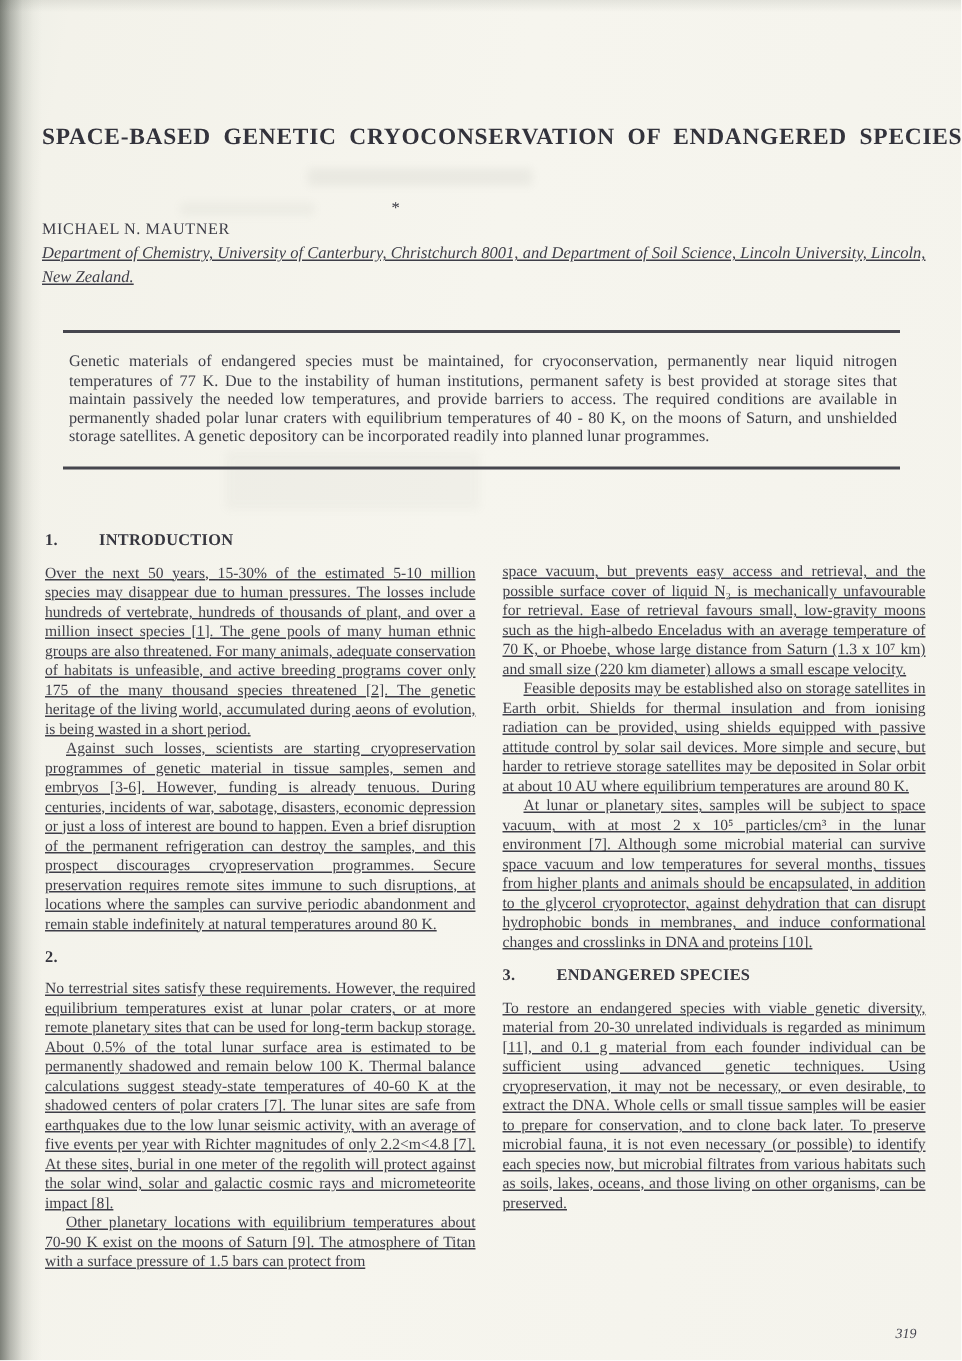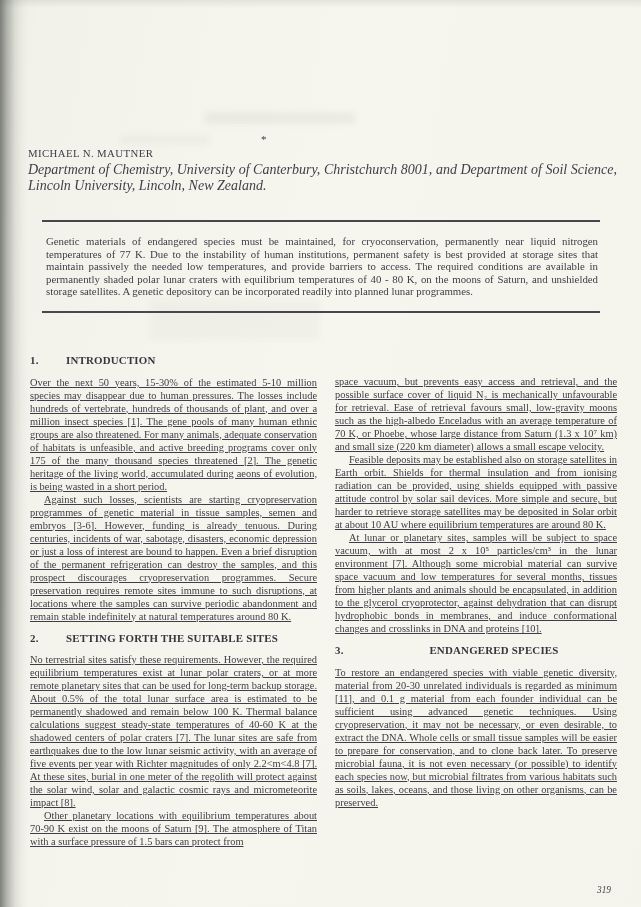--- a/index.html
+++ b/index.html
@@ -53,22 +53,22 @@
   .footnote-star {
     position: absolute; left: 261px; top: 133px;
     font-size: 11px; color: #3a3a44;
   }
   .author {
     position: absolute; top: 147px; left: 28px;
     font-size: 10.8px; letter-spacing: 0.4px; color: #3c3c46;
   }
   .affiliation {
     position: absolute; top: 162px; left: 28px; width: 589px;
-    font-style: italic; font-size: 14px; line-height: 15.5px;
-    color: #3e3e48; text-align: justify;
+    font-style: italic; font-size: 11px; line-height: 15.5px;
+    color: #3e3e48; text-align: justify; text-decoration: underline;
   }
   .rule { position: absolute; left: 42px; width: 558px; height: 2px; background: #46464e; }
   .rule.r1 { top: 220px; }
   .rule.r2 { top: 311px; }
   .abstract {
     position: absolute; top: 235px; left: 46px; width: 552px;
     font-size: 10.8px; line-height: 12.6px; text-align: justify;
     color: #3d3d47;
   }
   .columns {
@@ -81,38 +81,39 @@
   .col p { margin: 0; text-decoration: underline; }
   .col p.indent { text-indent: 14px; }
   .sec-heading {
     display: flex; font-weight: bold; font-size: 10.9px;
     letter-spacing: 0.2px; color: #36363f;
     margin: 0 0 8px 0; line-height: 13.5px; text-align: left;
   }
   .sec-heading.gap-above { margin-top: 9px; }
   .sec-num { width: 36px; flex: 0 0 36px; }
   .sec-title { flex: 1; }
-  .sec-title .line2 { text-align: center; }
+  .sec-title .line2 { text-align: left; }
   .page-number {
     position: absolute; right: 30px; top: 885px;
     font-style: italic; font-size: 9.3px; color: #45454f;
   }
 </style>
 </head>
 <body>
 
 <div class="page">
 
   <div class="edge-left"></div>
   <div class="edge-top"></div>
   <div class="ghost g1"></div>
   <div class="ghost g2"></div>
   <div class="ghost g3"></div>
 
 
+  <div class="paper-title">SPACE-BASED GENETIC CRYOCONSERVATION OF ENDANGERED SPECIES</div>
 
   <div class="footnote-star">*</div>
 
   <div class="author">MICHAEL N. MAUTNER</div>
   <div class="affiliation">Department of Chemistry, University of Canterbury, Christchurch 8001,  and Department of Soil Science, Lincoln University, Lincoln, New Zealand.</div>
 
   <div class="rule r1"></div>
 
   <div class="abstract">Genetic materials of endangered species must be maintained, for cryoconservation, permanently near liquid nitrogen temperatures of 77 K. Due to the instability of human institutions, permanent safety is best provided at storage sites that maintain passively the needed low temperatures, and provide barriers to access. The required conditions are available in permanently shaded polar lunar craters with equilibrium temperatures of 40 - 80 K, on the moons of Saturn, and unshielded storage satellites. A genetic depository can be incorporated readily into planned lunar programmes.</div>
 
@@ -122,21 +123,20 @@
 
     <div class="col col-left">
       <div class="sec-heading">
         <span class="sec-num">1.</span>
         <span class="sec-title">INTRODUCTION</span>
       </div>
       <p>Over the next 50 years, 15-30% of the estimated 5-10 million species may disappear due to human pressures. The losses include hundreds of vertebrate, hundreds of thousands of plant, and over a million insect species [1]. The gene pools of many human ethnic groups are also threatened. For many animals, adequate conservation of habitats is unfeasible, and active breeding programs cover only 175 of the many thousand species threatened [2]. The genetic heritage of the living world, accumulated during aeons of evolution, is being wasted in a short period.</p>
       <p class="indent">Against such losses, scientists are starting cryopreservation programmes of genetic material in tissue samples, semen and embryos [3-6]. However, funding is already tenuous. During centuries, incidents of war, sabotage, disasters, economic depression or just a loss of interest are bound to happen. Even a brief disruption of the permanent refrigeration can destroy the samples, and this prospect discourages cryopreservation programmes. Secure preservation requires remote sites immune to such disruptions, at locations where the samples can survive periodic abandonment and remain stable indefinitely at natural temperatures around 80 K.</p>
       <div class="sec-heading gap-above">
         <span class="sec-num">2.</span>
-        <span class="sec-title">SETTING FORTH THE SUITABLE SITES</span>
       </div>
       <p>No terrestrial sites satisfy these requirements. However, the required equilibrium temperatures exist at lunar polar craters, or at more remote planetary sites that can be used for long-term backup storage. About 0.5% of the total lunar surface area is estimated to be permanently shadowed and remain below 100 K. Thermal balance calculations suggest steady-state temperatures of 40-60 K at the shadowed centers of polar craters [7]. The lunar sites are safe from earthquakes due to the low lunar seismic activity, with an average of five events per year with Richter magnitudes of only 2.2&lt;m&lt;4.8 [7]. At these sites, burial in one meter of the regolith will protect against the solar wind, solar and galactic cosmic rays and micrometeorite impact [8].</p>
       <p class="indent">Other planetary locations with equilibrium temperatures about 70-90 K exist on the moons of Saturn [9]. The atmosphere of Titan with a surface pressure of 1.5 bars can protect from</p>
     </div>
 
     <div class="col col-right">
       <p>space vacuum, but prevents easy access and retrieval, and the possible surface cover of liquid N₂ is mechanically unfavourable for retrieval. Ease of retrieval favours small, low-gravity moons such as the high-albedo Enceladus with an average temperature of 70 K, or Phoebe, whose large distance from Saturn (1.3 x 10⁷ km) and small size (220 km diameter) allows a small escape velocity.</p>
       <p class="indent">Feasible deposits may be established also on storage satellites in Earth orbit. Shields for thermal insulation and from ionising radiation can be provided, using shields equipped with passive attitude control by solar sail devices. More simple and secure, but harder to retrieve storage satellites may be deposited in Solar orbit at about 10 AU where equilibrium temperatures are around 80 K.</p>
       <p class="indent">At lunar or planetary sites, samples will be subject to space vacuum, with at most 2 x 10⁵ particles/cm³ in the lunar environment [7]. Although some microbial material can survive space vacuum and low temperatures for several months, tissues from higher plants and animals should be encapsulated, in addition to the glycerol cryoprotector, against dehydration that can disrupt hydrophobic bonds in membranes, and induce conformational changes and crosslinks in DNA and proteins [10].</p>
       <div class="sec-heading gap-above">

